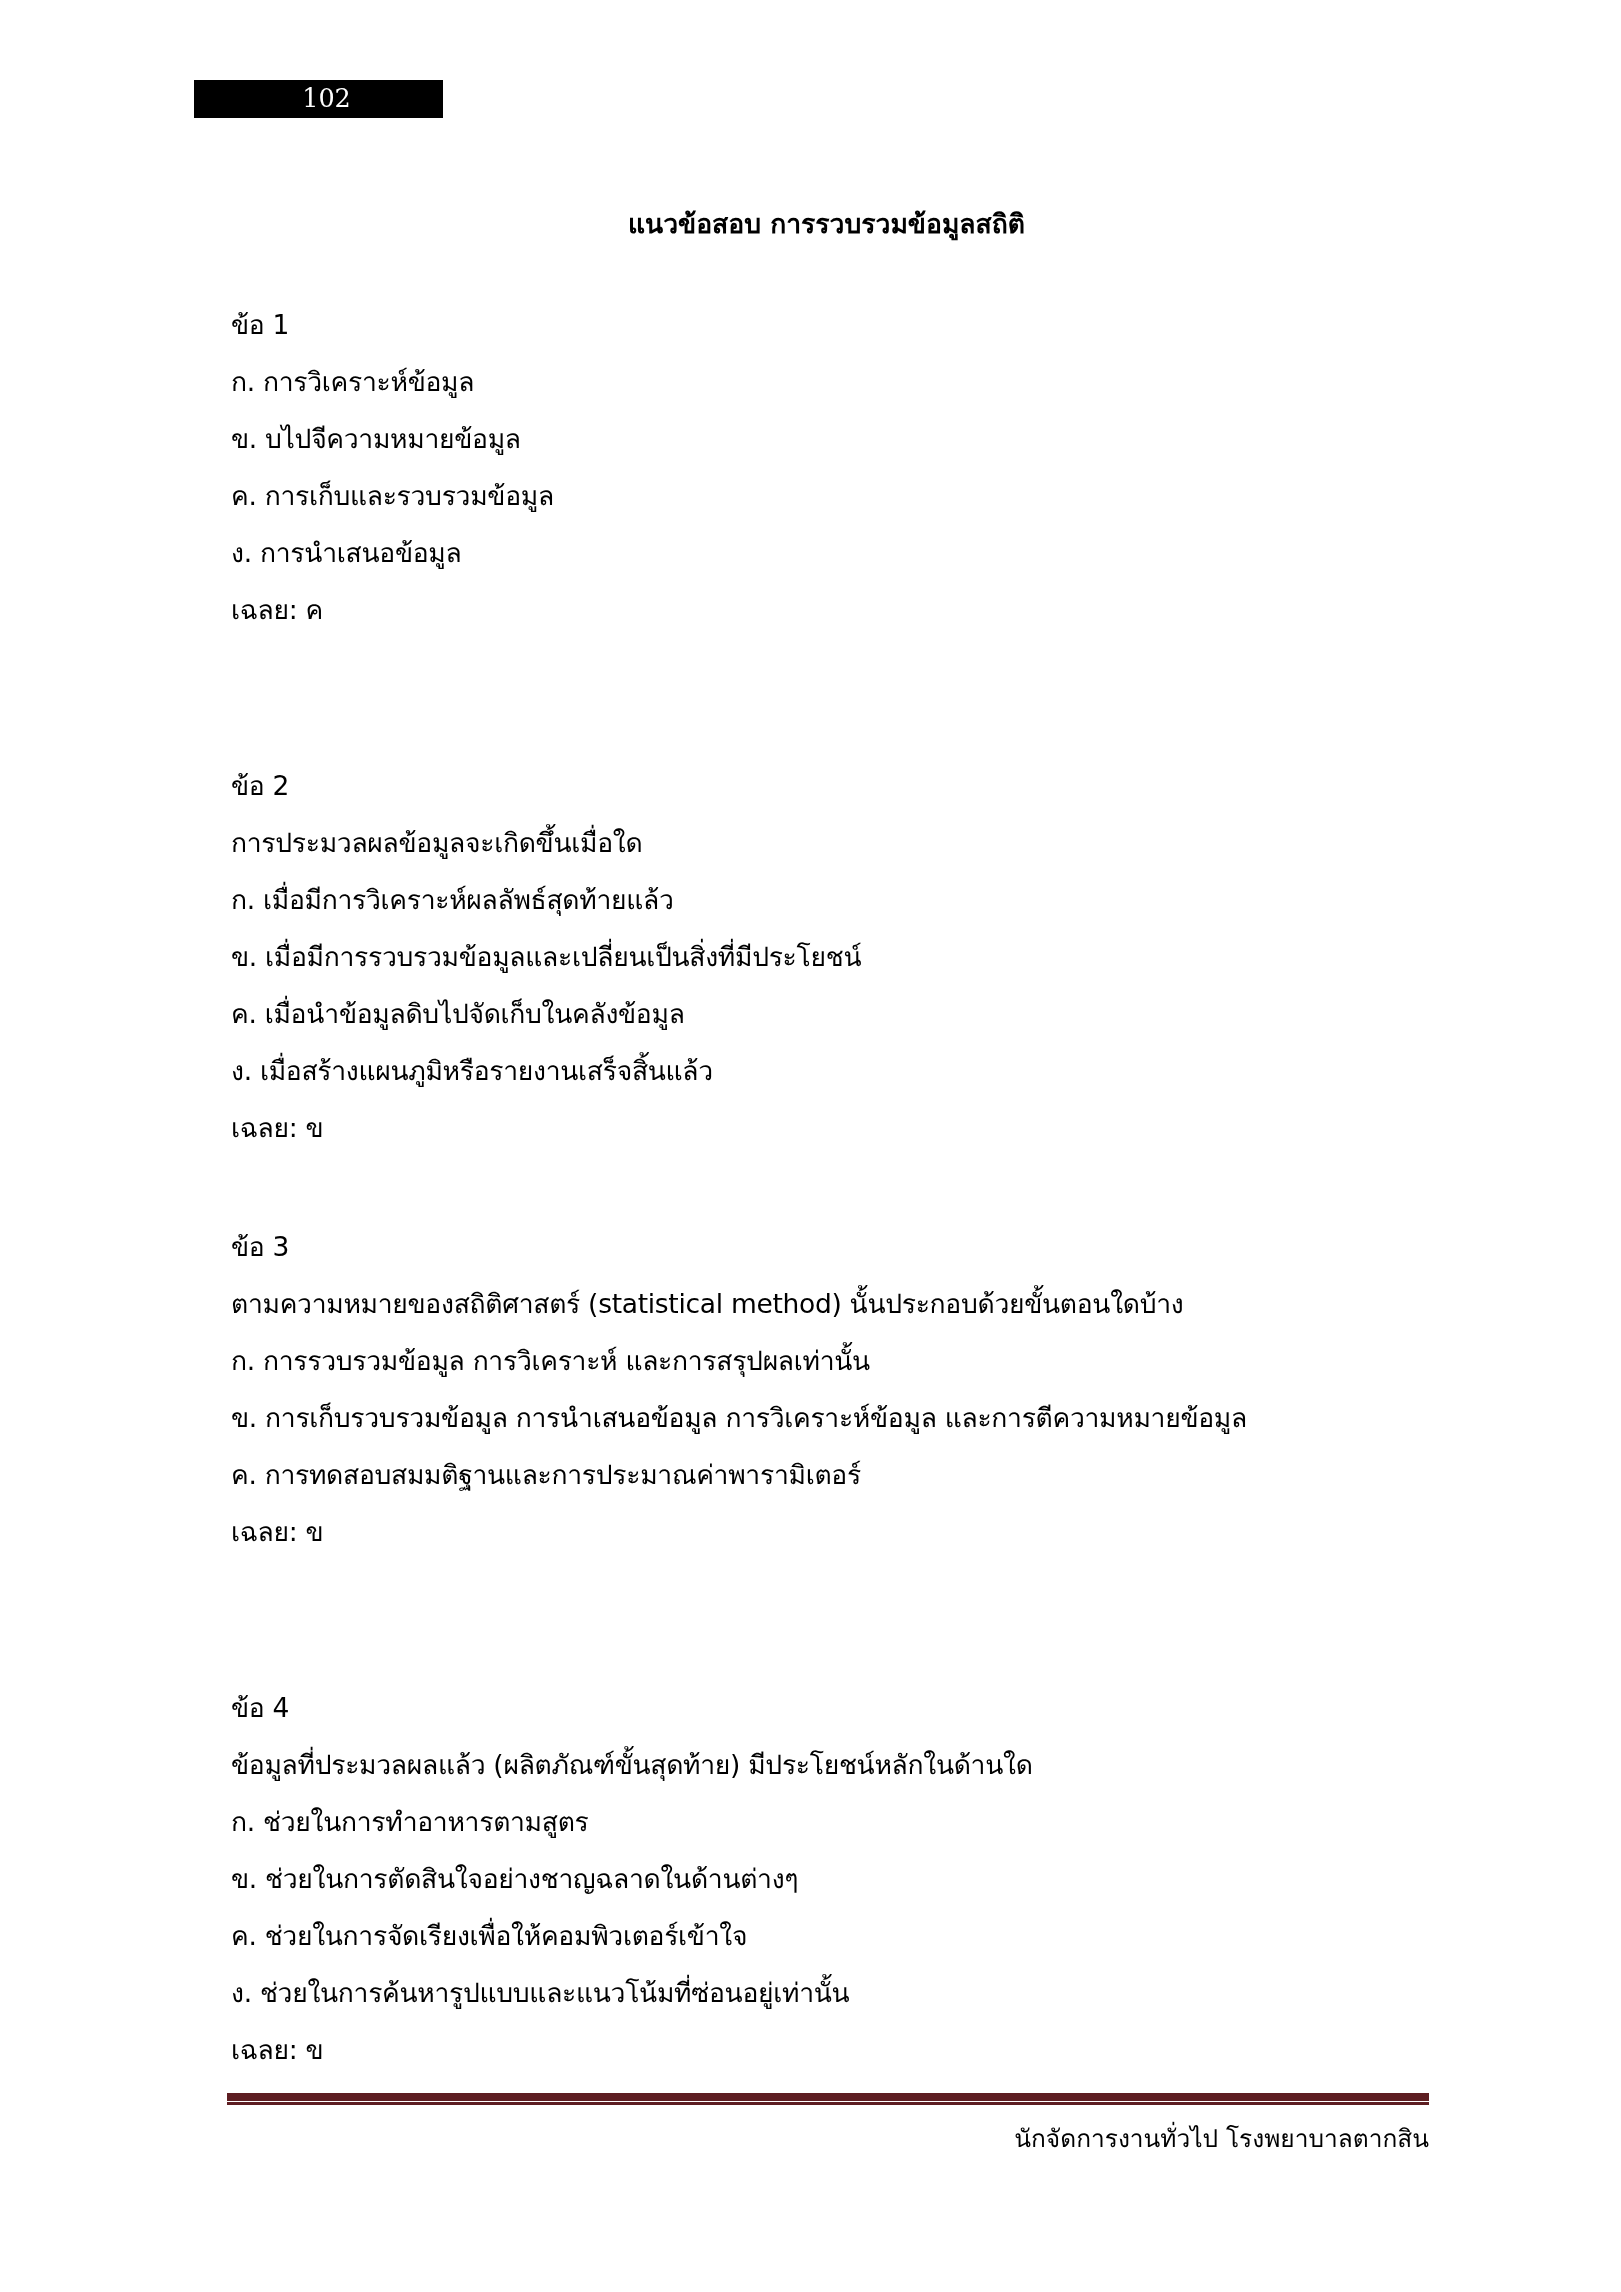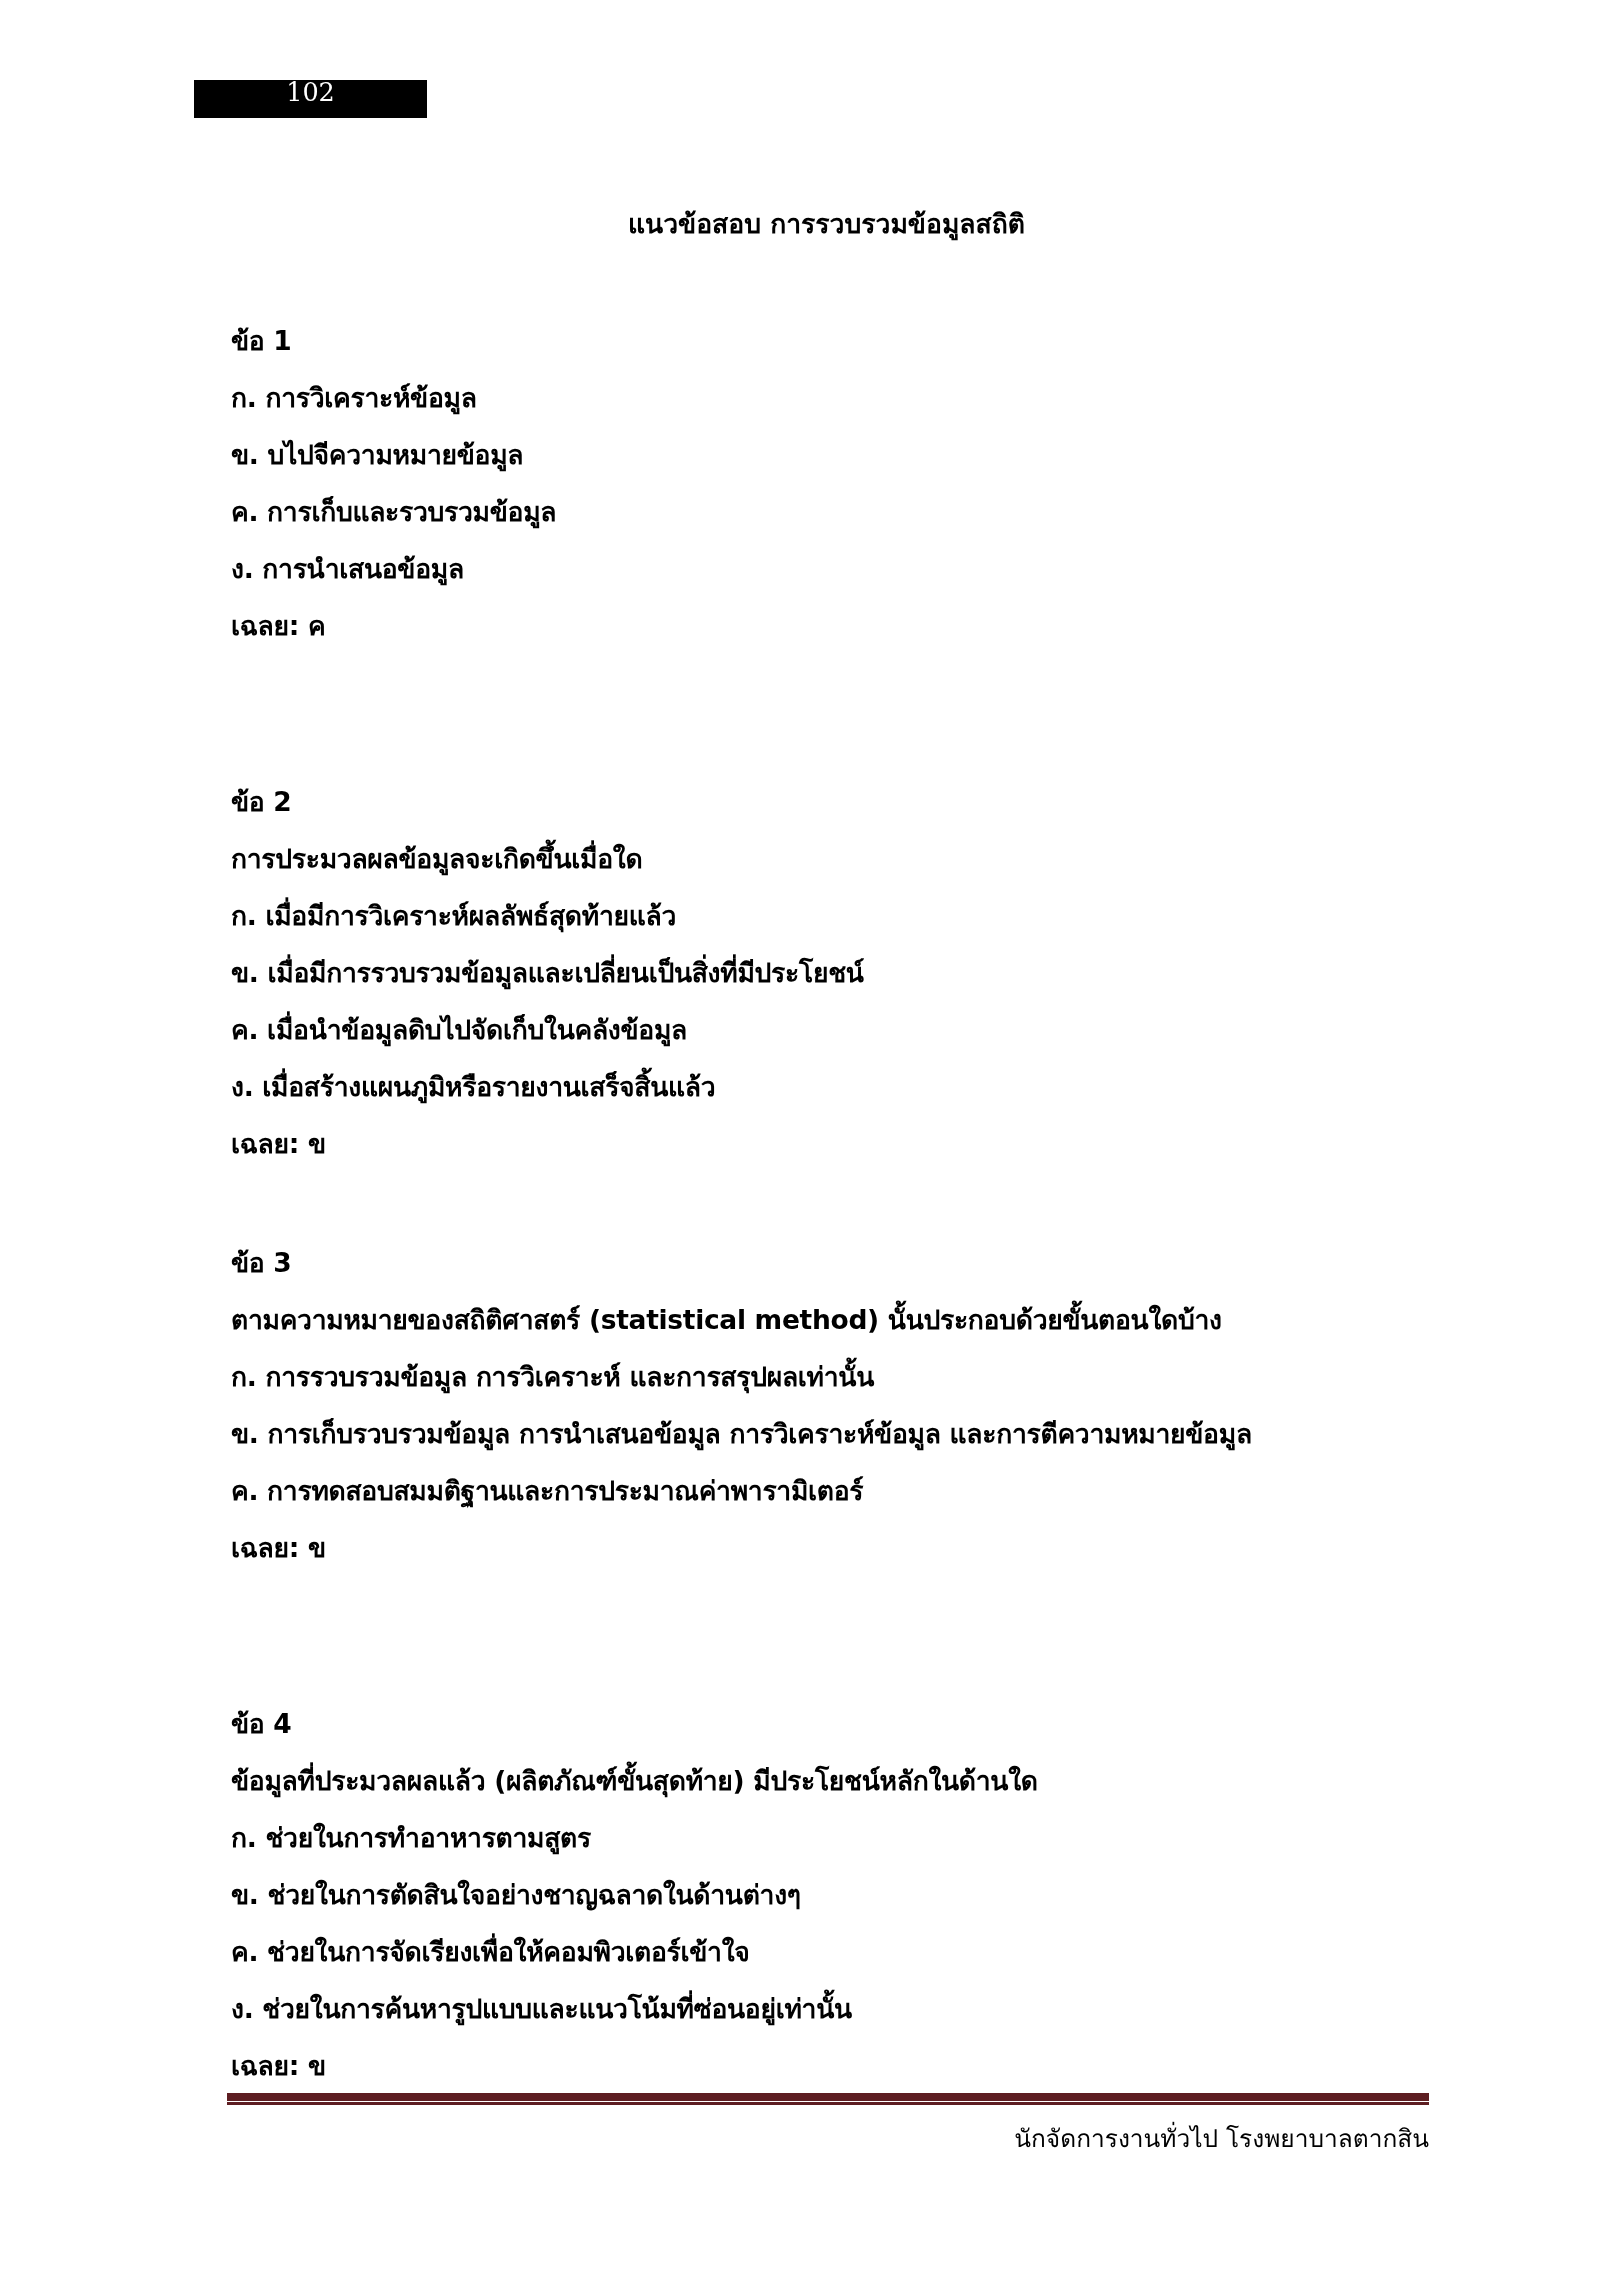--- a/index.html
+++ b/index.html
@@ -16,22 +16,23 @@
       font-family: "DejaVu Sans", "Liberation Sans", sans-serif;
     }
     .page-number-box {
       position: absolute;
       left: 194px;
       top: 80px;
       width: 233px;
       height: 38px;
       background: #000000;
       display: flex;
-      align-items: flex-start;
+      align-items: center;
       justify-content: center;
+      padding-left: 16px;
     }
     .page-number {
       color: #ffffff;
       font-family: "DejaVu Serif", "Liberation Serif", serif;
       font-size: 25.5px;
       line-height: 1;
     }
     .doc-title {
       position: absolute;
       left: 0;
@@ -39,23 +40,22 @@
       top: 204px;
       text-align: center;
       font-weight: bold;
       font-size: 26.5px;
       line-height: 39px;
       margin-left: 16px;
     }
     .questions {
       position: absolute;
       left: 231px;
-      top: 316px;
+      top: 300px;
       width: 1215px;
-      font-weight: bold;
     }
     .question {
       height: 461px;
     }
     .line {
       font-size: 26.5px;
       height: 57px;
       line-height: 49px;
       white-space: nowrap;
       letter-spacing: -0.3px;

